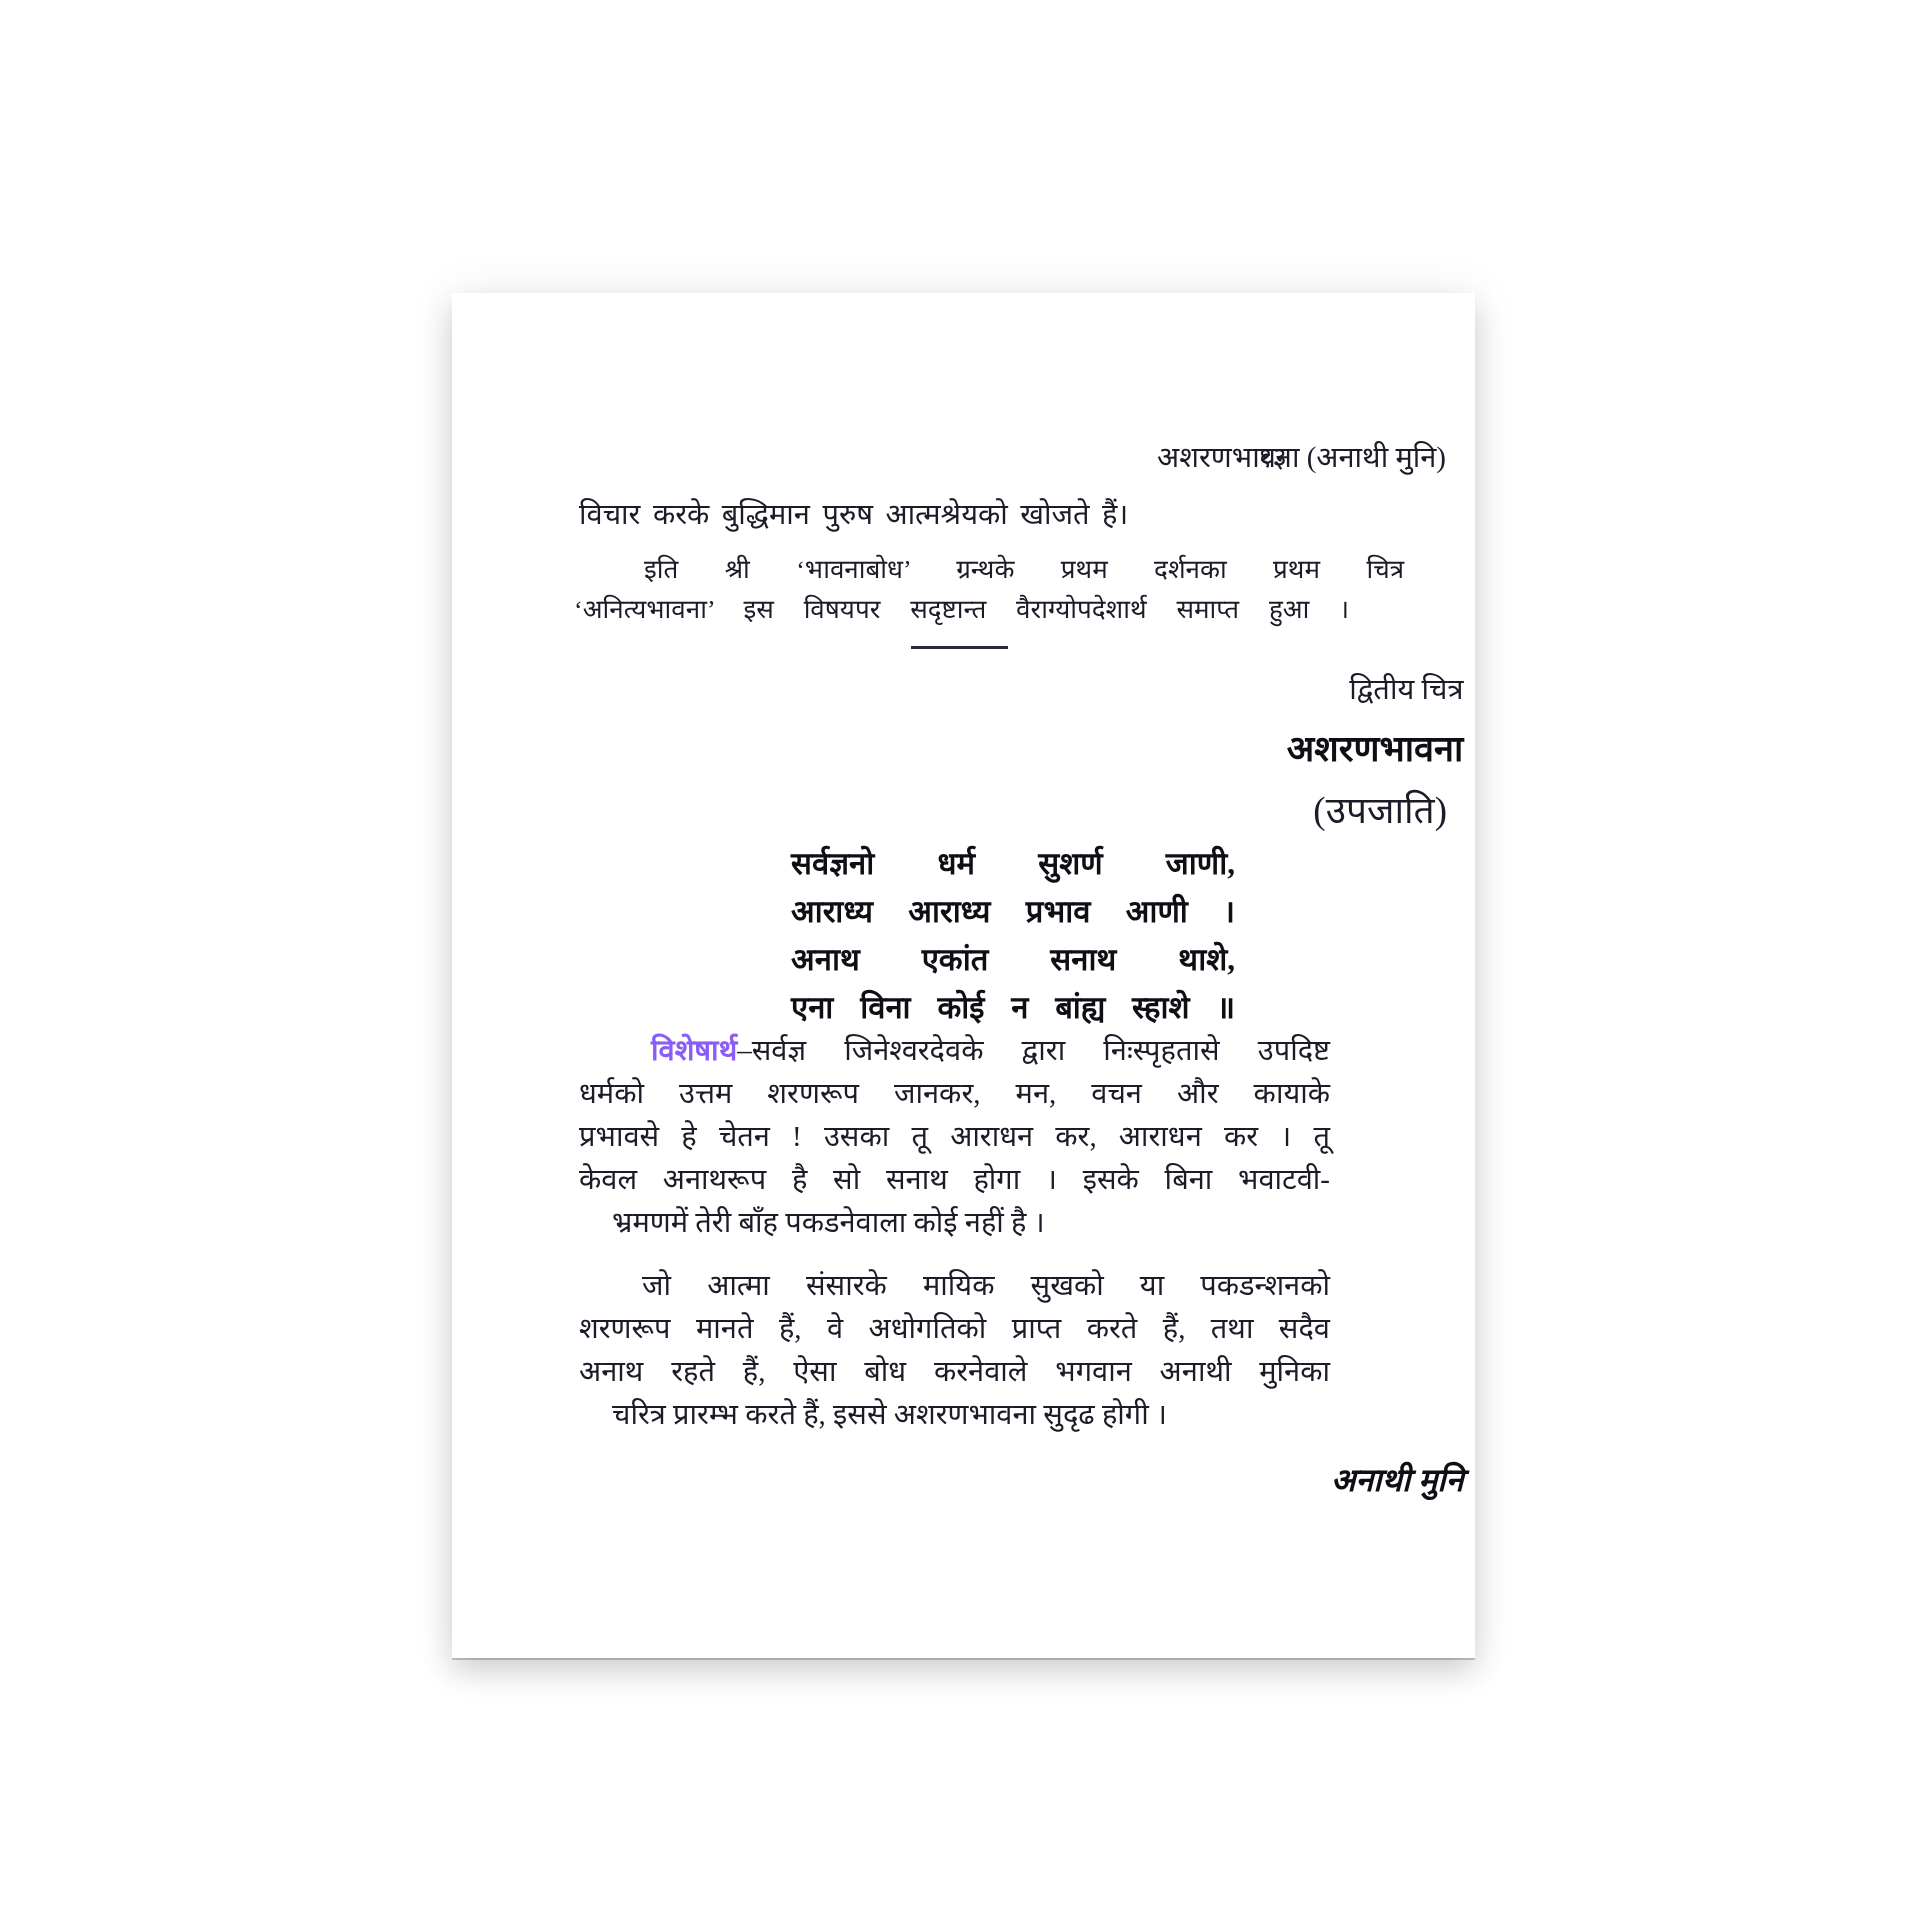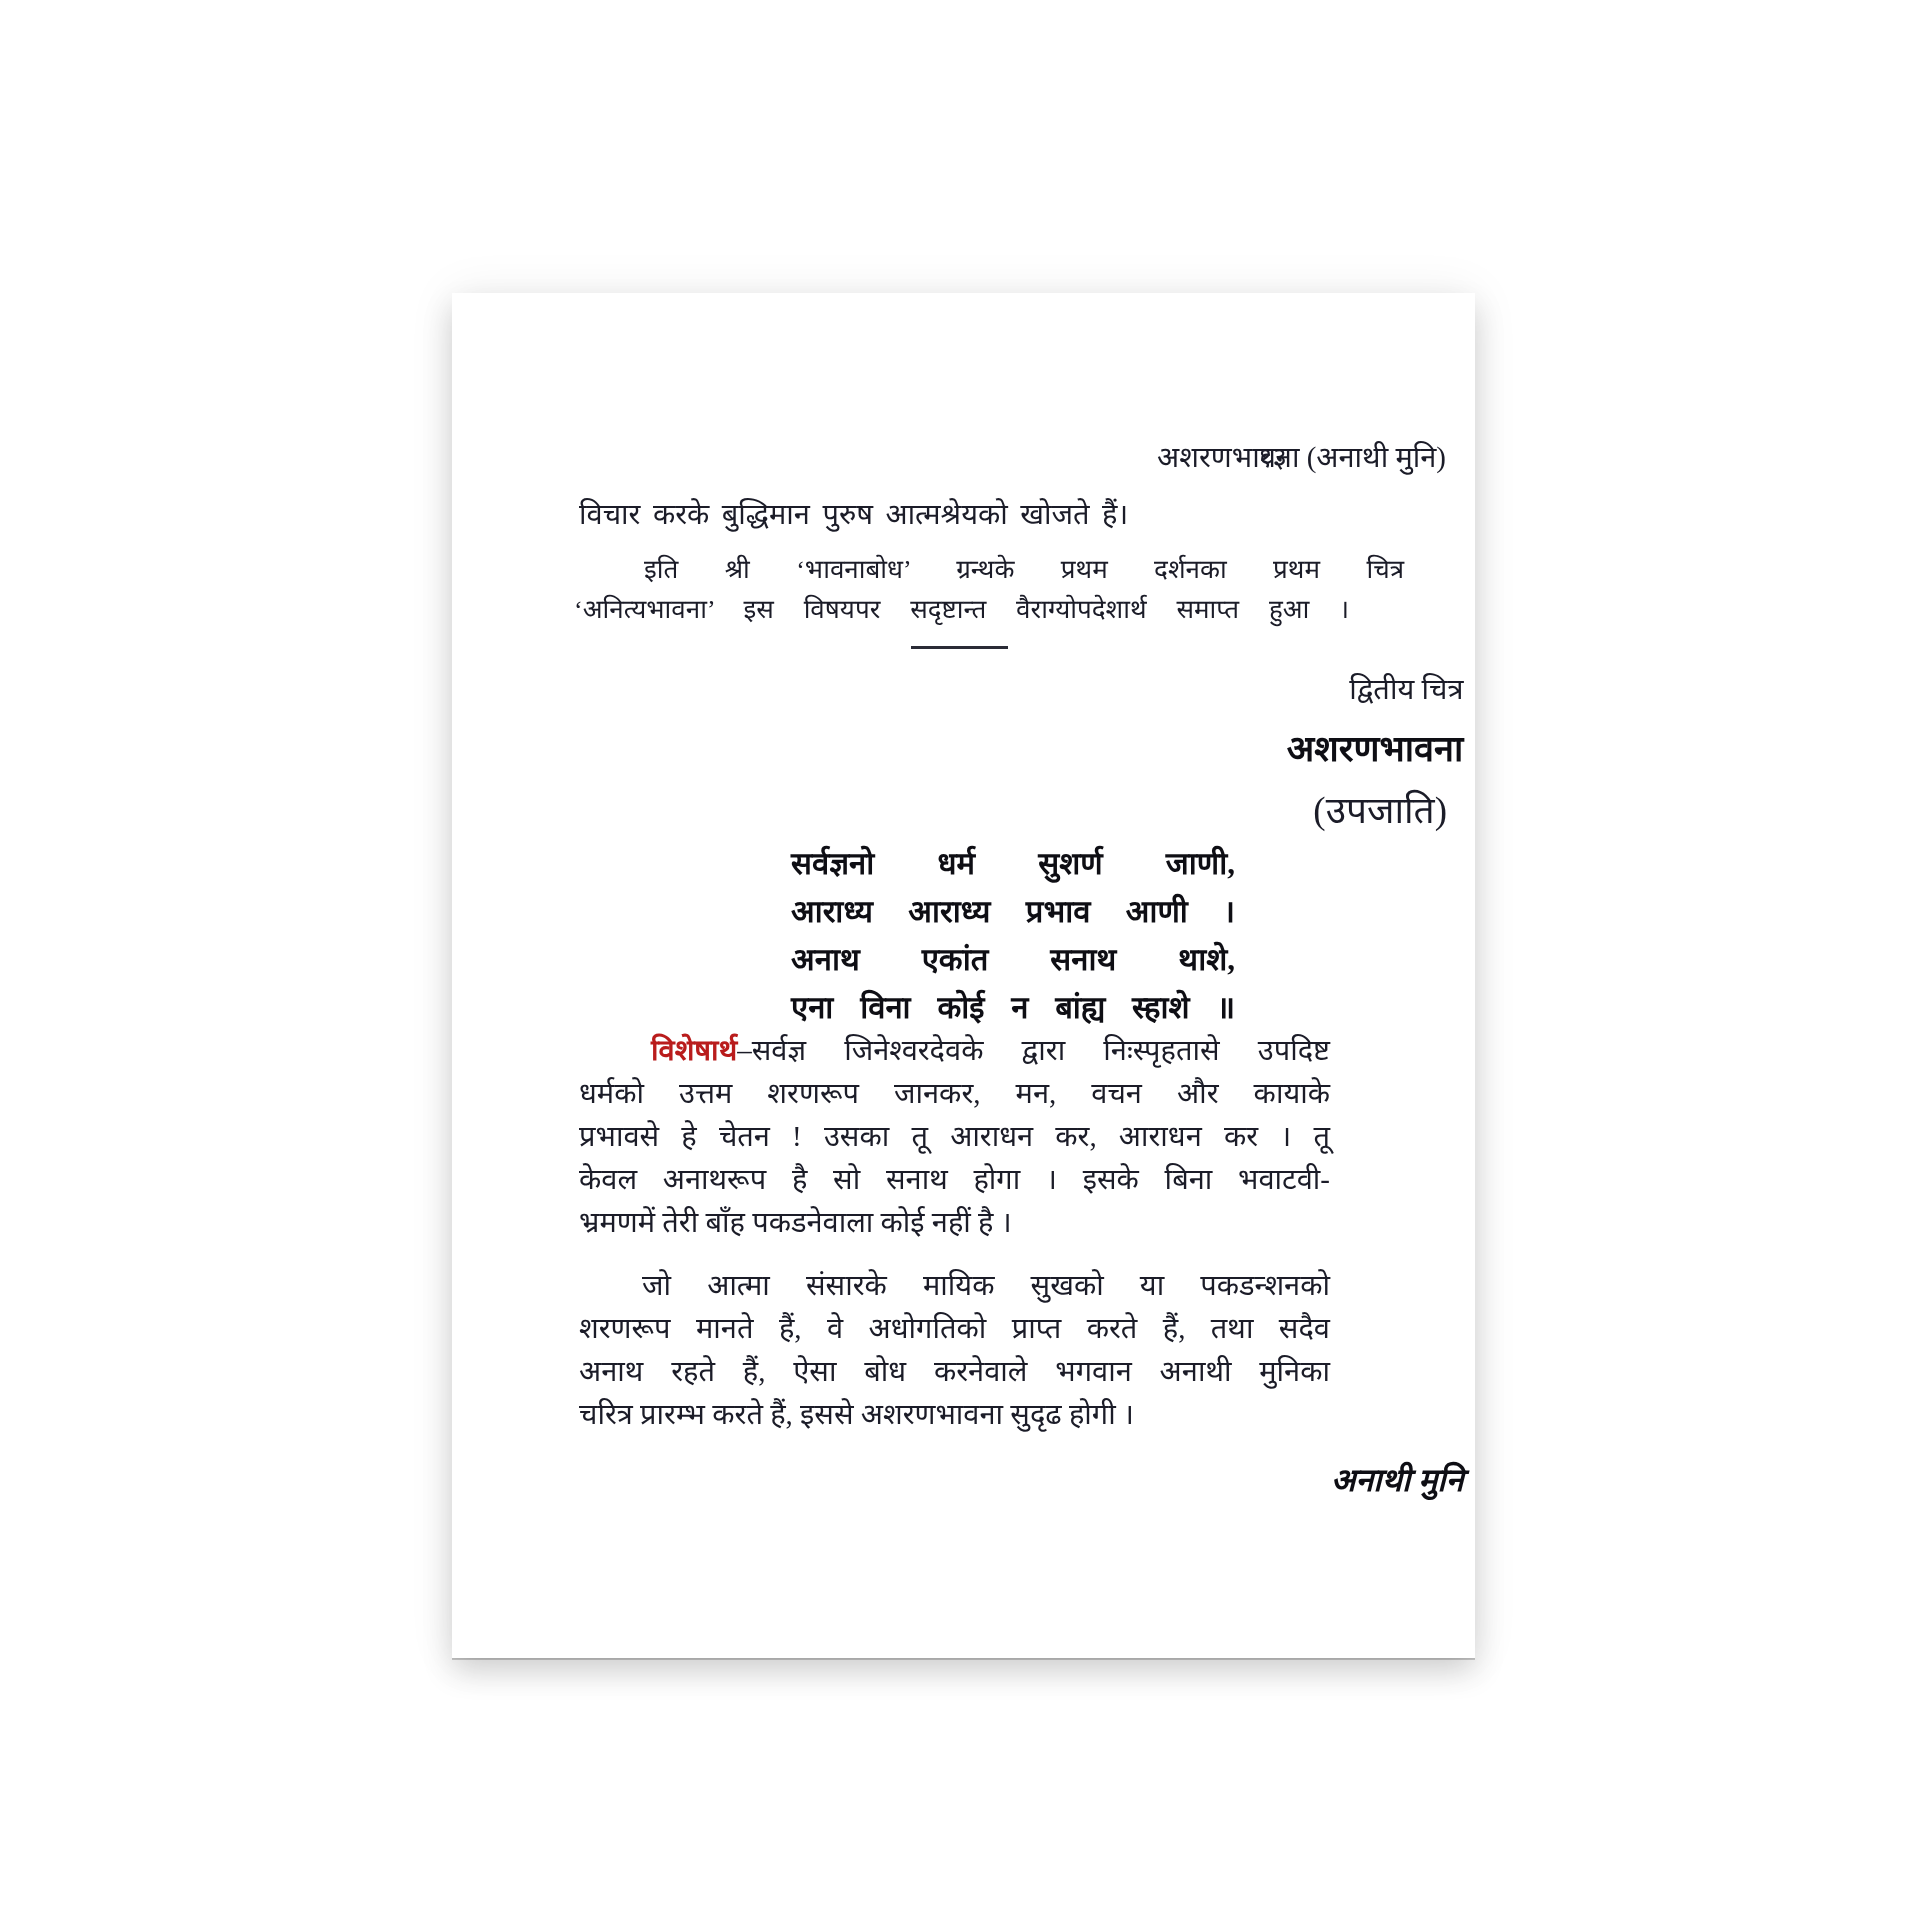--- a/index.html
+++ b/index.html
@@ -30,26 +30,26 @@
   
   .chapter{top:375px;left:0;right:11.6px;height:43px;line-height:43px;font-size:29px;}
   .title{top:431px;left:0;right:11.6px;height:50px;line-height:50px;font-size:36px;font-weight:bold;color:#0e0e14;}
   .meter{top:496px;left:0;right:28px;height:43px;line-height:43px;font-size:37px;}
   
   .verse{top:547px;left:301px;width:444px;font-size:31px;font-weight:bold;color:#0e0e14;margin-left:38px;}
   .verse .vln{height:48px;line-height:48px;text-align:justify;text-align-last:justify;}
   
   .para{left:127px;width:751px;font-size:29px;}
   .para .ln{height:43px;line-height:43px;text-align:justify;text-align-last:justify;}
-  .para .ln.last{text-align-last:left;}
+  .para .ln.last{text-align-last:left;margin-left:33px;}
   .p1{top:736px;}
   .p2{top:971px;}
   .indent75{padding-left:72px;width:679px;}
   .indent65{padding-left:63px;width:688px;}
-  .lead{font-weight:bold;color:#b91c1c;}
+  .lead{font-weight:bold;color:#8b5cf6;}
   
   .sub{top:1162px;left:0;right:11.6px;height:50px;line-height:50px;font-size:32px;font-weight:bold;color:#0e0e14;font-style:italic;}
   .story{top:1222px;left:127px;width:763px;font-size:29px;}
   .story .ln{margin-left:66px;width:695px;height:43px;line-height:43px;text-align:justify;text-align-last:justify;}
 </style>
 </head>
 <body>
 
 <div class="stage">
   <div class="page ink">

